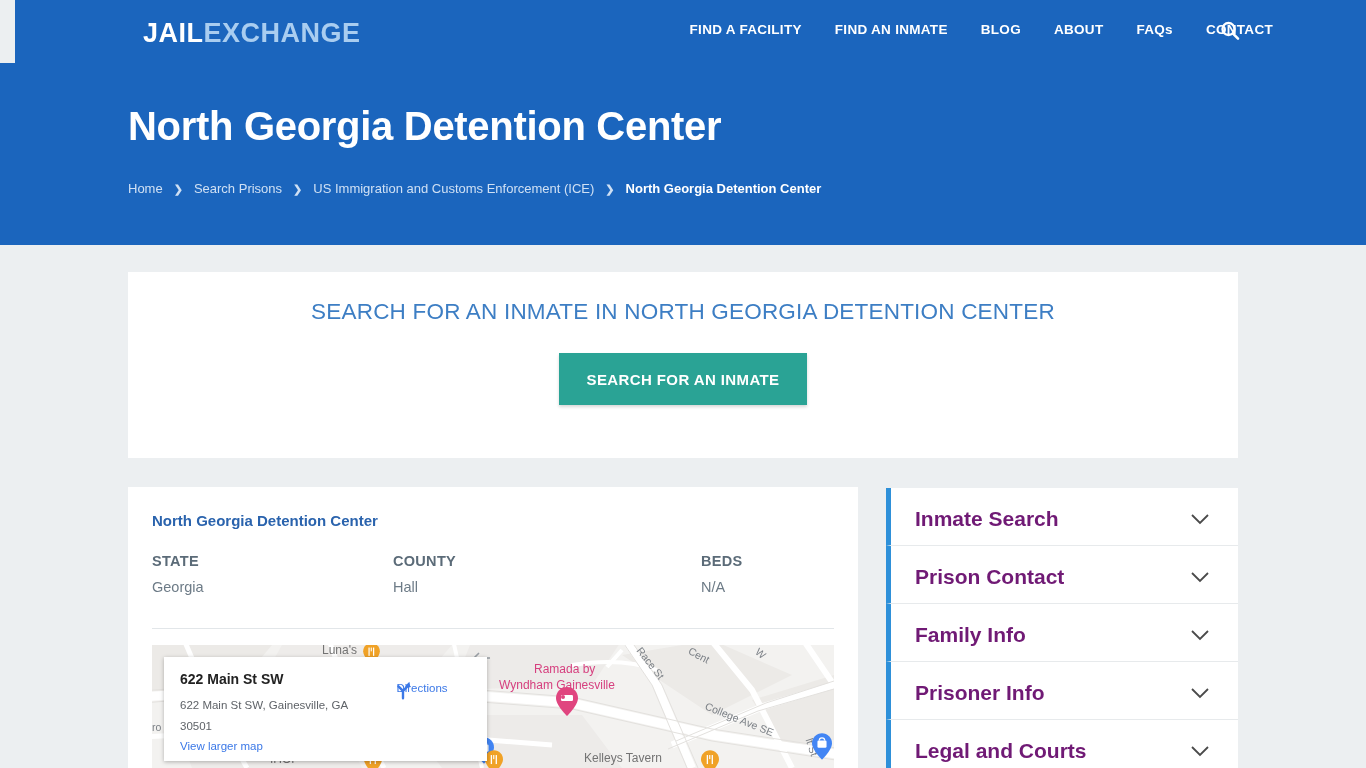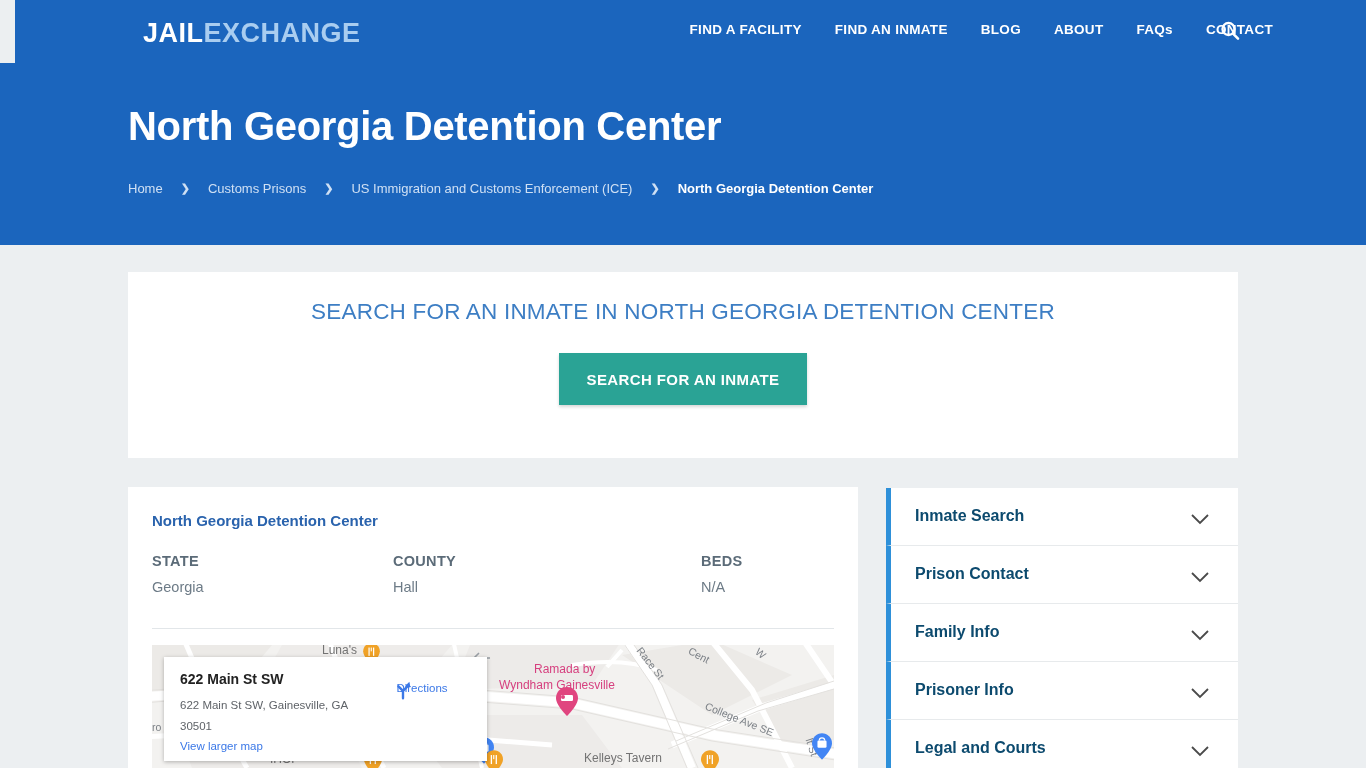--- a/index.html
+++ b/index.html
@@ -43,21 +43,21 @@
     position: absolute; left: 0; top: 63px; width: 1366px; height: 182px;
     background: #1b65bd;
   }
   .hero-title {
     position: absolute; left: 128px; top: 41px;
     color: #ffffff; font-size: 40px; font-weight: bold;
     letter-spacing: -0.3px; white-space: nowrap;
   }
   .crumbs {
     position: absolute; left: 128px; top: 118px;
-    display: flex; align-items: center; gap: 7px;
+    display: flex; align-items: flex-end; gap: 0px;
     font-size: 13px; white-space: nowrap;
   }
   .crumbs a { color: #cfe0f4; text-decoration: none; }
   .crumbs .sep {
     color: #cfe0f4; font-size: 11px; margin: 0 11px; font-weight: bold;
   }
   .crumbs .current { color: #ffffff; font-weight: bold; }
 
   
   .search-card {
@@ -161,21 +161,21 @@
   }
   .acc-item {
     position: relative;
     height: 58px; background: #ffffff;
     border-left: 5px solid #2e90d9;
     border-bottom: 1px solid #e7eaec;
     cursor: pointer;
   }
   .acc-item .acc-label {
     position: absolute; left: 24px; top: 19px;
-    font-size: 16px; font-weight: bold; color: #0c4a6e;
+    font-size: 21px; font-weight: bold; color: #701a75;
   }
   .acc-item .chev {
     position: absolute; right: 28px; top: 23px;
   }
 </style>
 </head>
 <body>
 
 <div class="topbar">
   <div class="logo">
@@ -198,21 +198,21 @@
     </svg>
   </div>
 </div>
 
 <div class="hero">
   <div class="hero-title">North Georgia Detention Center</div>
 
   <div class="crumbs">
     <a href="#">Home</a>
     <span class="sep">❯</span>
-    <a href="#">Customs Prisons</a>
+    <a href="#">Search Prisons</a>
     <span class="sep">❯</span>
     <a href="#">US Immigration and Customs Enforcement (ICE)</a>
     <span class="sep">❯</span>
     <span class="current">North Georgia Detention Center</span>
   </div>
 </div>
 
 <div class="search-card">
   <h2>SEARCH FOR AN INMATE IN NORTH GEORGIA DETENTION CENTER</h2>
   <button class="inmate-btn">SEARCH FOR AN INMATE</button>

